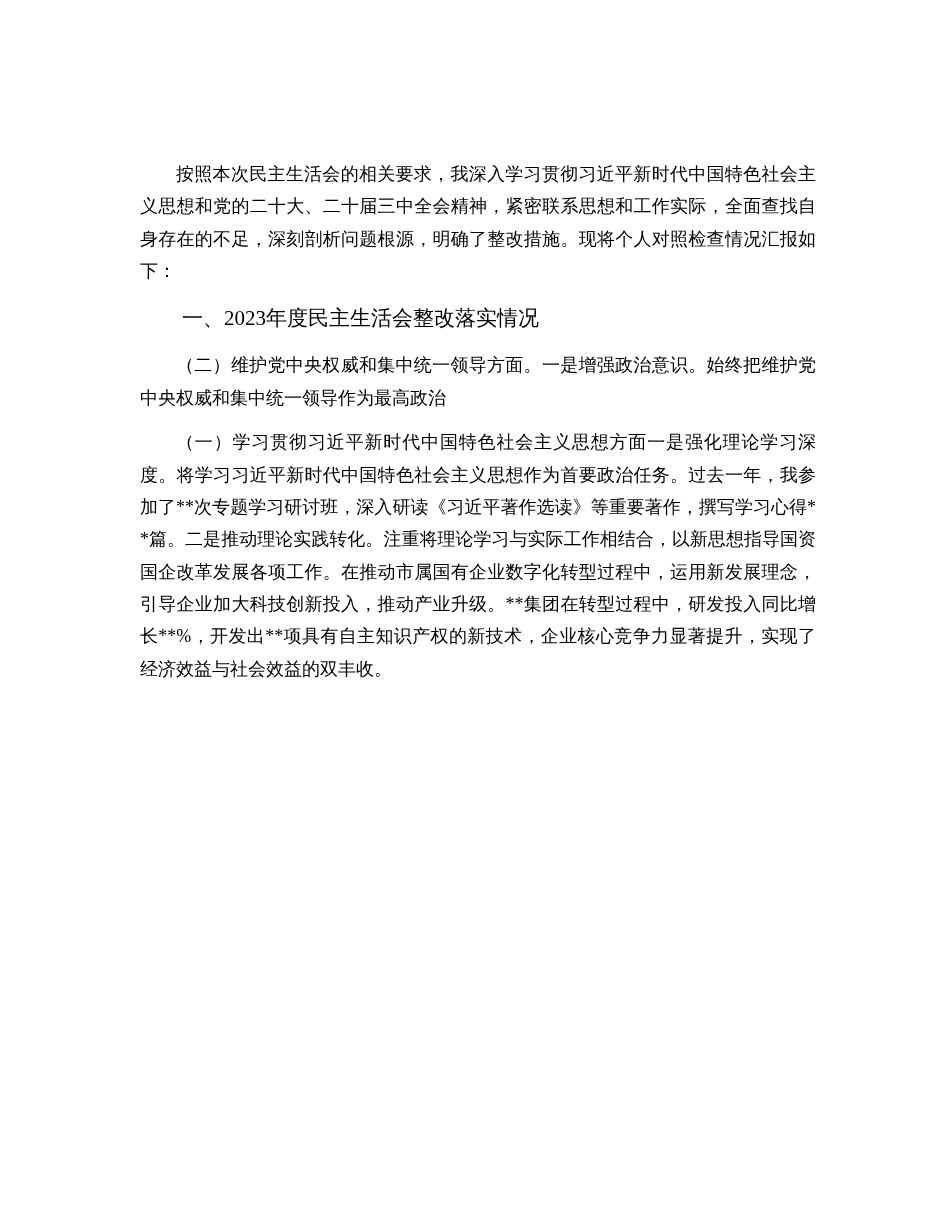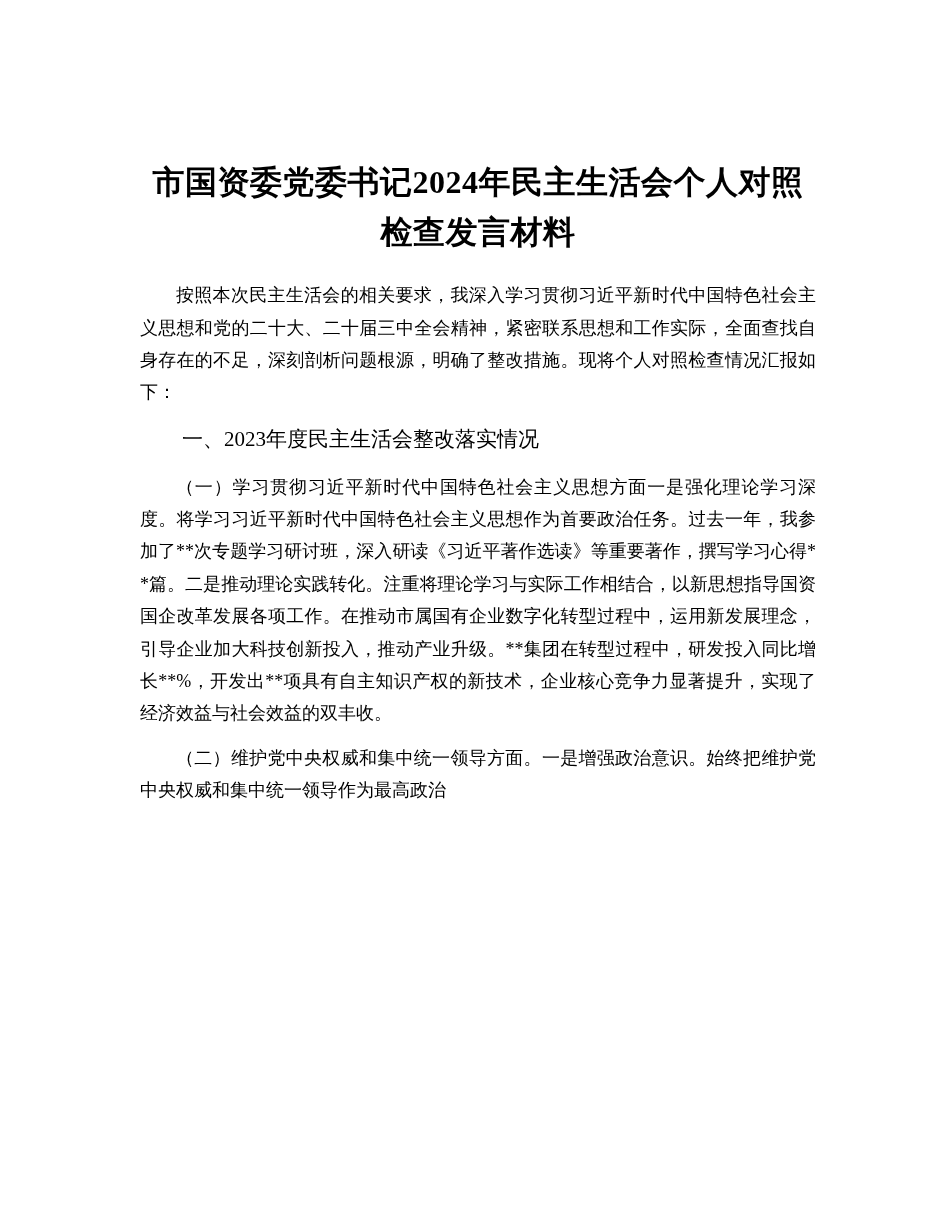--- a/index.html
+++ b/index.html
@@ -42,22 +42,21 @@
     font-size: 21px;
     line-height: 1.8;
     text-indent: 2em;
     margin: 0 0 12px 0;
   }
 </style>
 </head>
 <body>
 
 <div class="page">
-  <h1 class="doc-title">市国资委党委书记2024年民主生活会个人对照检查发言材料</h1>
 
   <p class="body-para">按照本次民主生活会的相关要求，我深入学习贯彻习近平新时代中国特色社会主义思想和党的二十大、二十届三中全会精神，紧密联系思想和工作实际，全面查找自身存在的不足，深刻剖析问题根源，明确了整改措施。现将个人对照检查情况汇报如下：</p>
 
   <p class="section-heading">一、2023年度民主生活会整改落实情况</p>
 
+  <p class="body-para">（二）维护党中央权威和集中统一领导方面。一是增强政治意识。始终把维护党中央权威和集中统一领导作为最高政治</p>
+
   <p class="body-para">（一）学习贯彻习近平新时代中国特色社会主义思想方面一是强化理论学习深度。将学习习近平新时代中国特色社会主义思想作为首要政治任务。过去一年，我参加了**次专题学习研讨班，深入研读《习近平著作选读》等重要著作，撰写学习心得**篇。二是推动理论实践转化。注重将理论学习与实际工作相结合，以新思想指导国资国企改革发展各项工作。在推动市属国有企业数字化转型过程中，运用新发展理念，引导企业加大科技创新投入，推动产业升级。**集团在转型过程中，研发投入同比增长**%，开发出**项具有自主知识产权的新技术，企业核心竞争力显著提升，实现了经济效益与社会效益的双丰收。</p>
-
-  <p class="body-para">（二）维护党中央权威和集中统一领导方面。一是增强政治意识。始终把维护党中央权威和集中统一领导作为最高政治</p>
 </div>
 
 </body></html>

